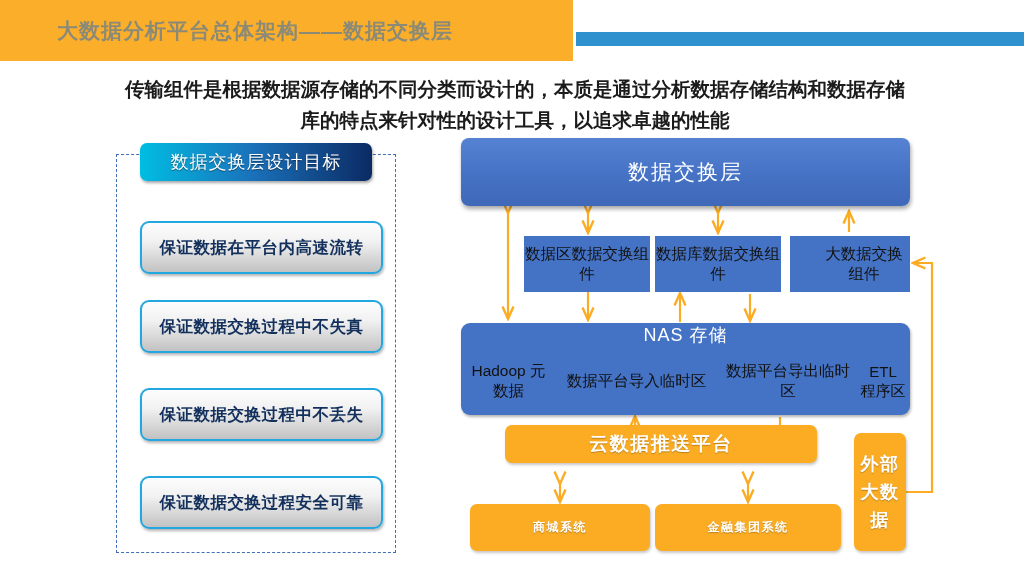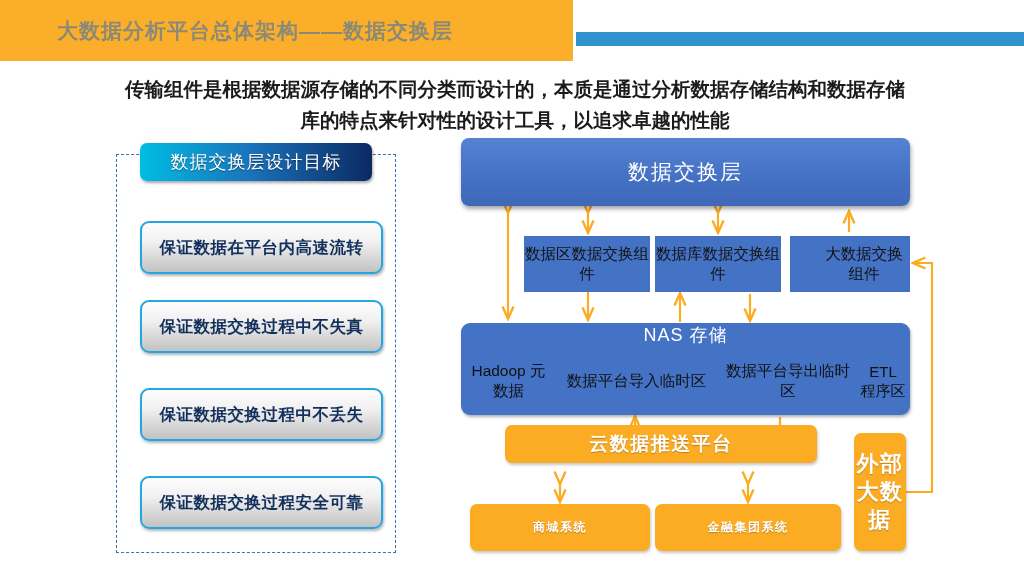--- a/index.html
+++ b/index.html
@@ -112,21 +112,21 @@
     box-shadow:1px 2px 3px rgba(0,0,0,.22);
   }
   .orange span{color:#ffffff;font-weight:bold;letter-spacing:1.5px;
     text-shadow:0 1px 1px rgba(0,0,0,.25);}
   .cloud{left:470px;top:425px;width:312px;height:38px;margin-left:35px;}
   .cloud span{font-size:19px;}
   .sys1{left:470px;top:504px;width:180px;height:47px;}
   .sys2{left:655px;top:504px;width:186px;height:47px;}
   .sys1 span,.sys2 span{font-size:12px;}
   .ext{left:854px;top:433px;width:52px;height:118px;}
-  .ext span{font-size:22px;line-height:28px;}
+  .ext span{font-size:18px;line-height:28px;}
 
   svg.arrows{position:absolute;left:0;top:0;width:1024px;height:576px;
              pointer-events:none;}
 </style>
 </head>
 <body>
 
 <div class="slide">
 
   <div class="title-band"></div>

